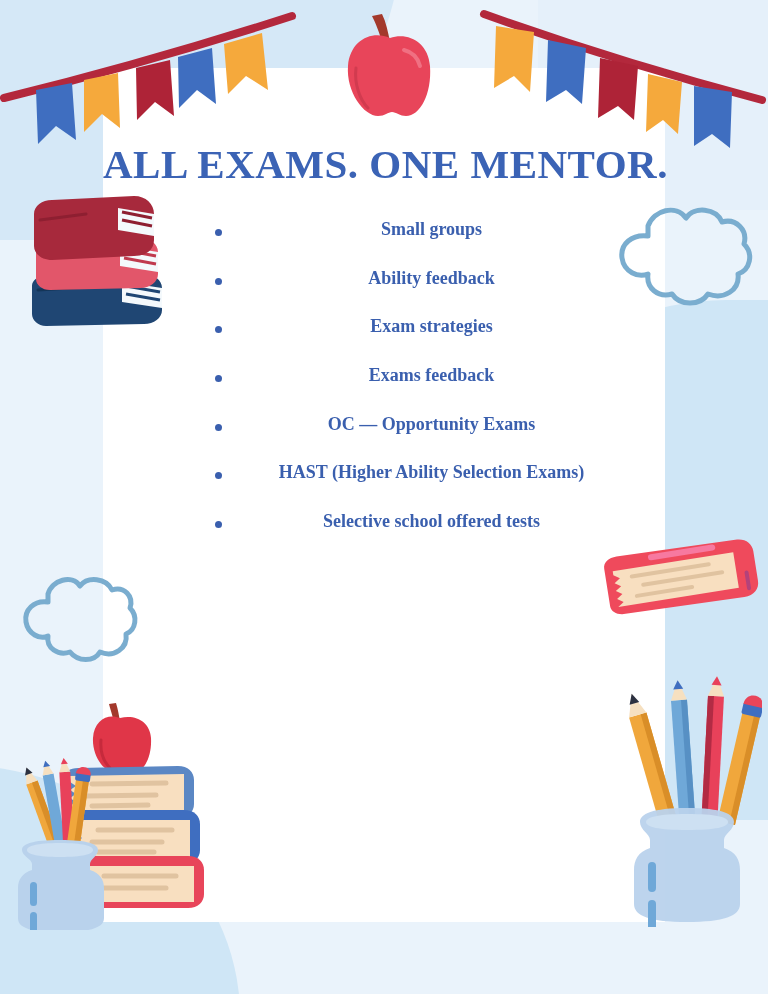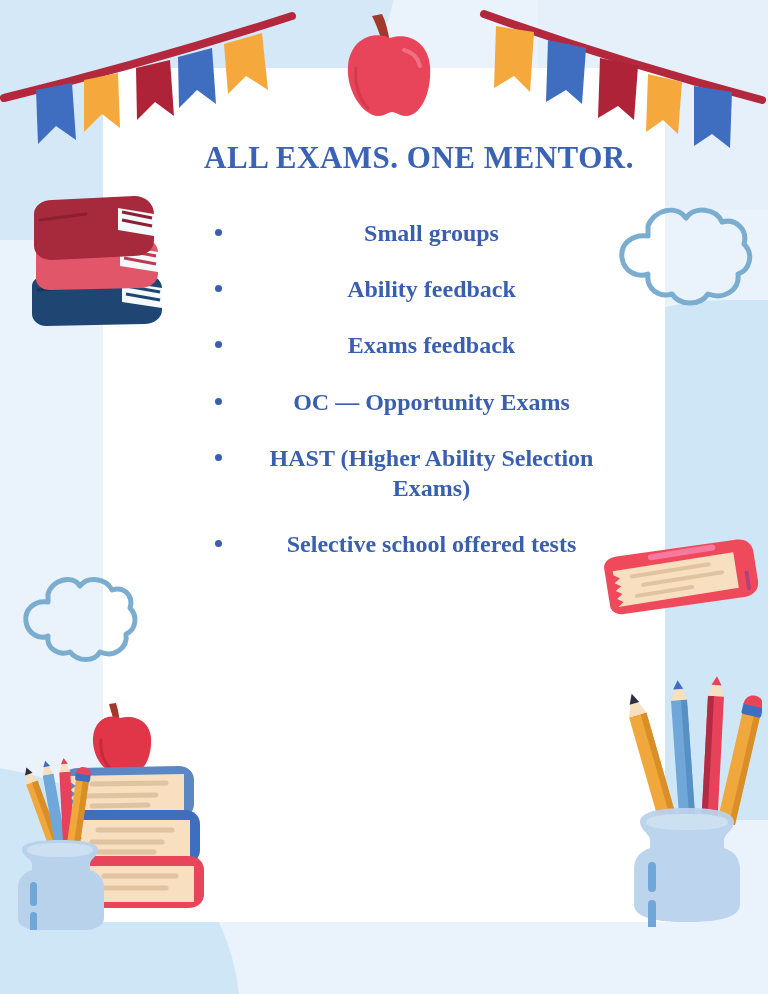--- a/index.html
+++ b/index.html
@@ -67,24 +67,23 @@
     top: 68px;
     width: 562px;
     height: 854px;
     z-index: 40;
   }
   .title {
     position: absolute;
     top: 72px;
     left: 0;
     width: 632px;
-    text-align: center;
     font-family: "Liberation Serif", serif;
     font-weight: bold;
-    font-size: 31px;
+    font-size: 41px;
     letter-spacing: 0.5px;
     color: #3b63b5;
   }
   .bullet-list {
     position: absolute;
     top: 150px;
     left: 112px;
     width: 420px;
     list-style: none;
     margin: 0;
@@ -101,21 +100,21 @@
     height: 7px;
     border-radius: 50%;
     background: #3a5fae;
     margin-top: 11px;
   }
   .bullet-text {
     flex: 1 1 auto;
     text-align: center;
     font-family: "Liberation Serif", serif;
     font-weight: bold;
-    font-size: 24px;
+    font-size: 18px;
     line-height: 1.26;
     color: #3a5fae;
     padding-left: 10px;
     padding-right: 4px;
   }
 
   
   .bunting { position: absolute; z-index: 30; }
   .bunting-left  { left: 0;   top: 0; width: 300px; height: 150px; }
   .bunting-right { left: 468px; top: 0; width: 300px; height: 150px; }
@@ -363,20 +362,24 @@
       <li class="bullet-row">
         <span class="bullet-dot"></span>
         <span class="bullet-text">Small groups</span>
       </li>
       <li class="bullet-row">
         <span class="bullet-dot"></span>
         <span class="bullet-text">Ability feedback</span>
       </li>
       <li class="bullet-row">
         <span class="bullet-dot"></span>
+        <span class="bullet-text">Exam strategies</span>
+      </li>
+      <li class="bullet-row">
+        <span class="bullet-dot"></span>
         <span class="bullet-text">Exams feedback</span>
       </li>
       <li class="bullet-row">
         <span class="bullet-dot"></span>
         <span class="bullet-text">OC — Opportunity Exams</span>
       </li>
       <li class="bullet-row">
         <span class="bullet-dot"></span>
         <span class="bullet-text">HAST (Higher Ability Selection Exams)</span>
       </li>

